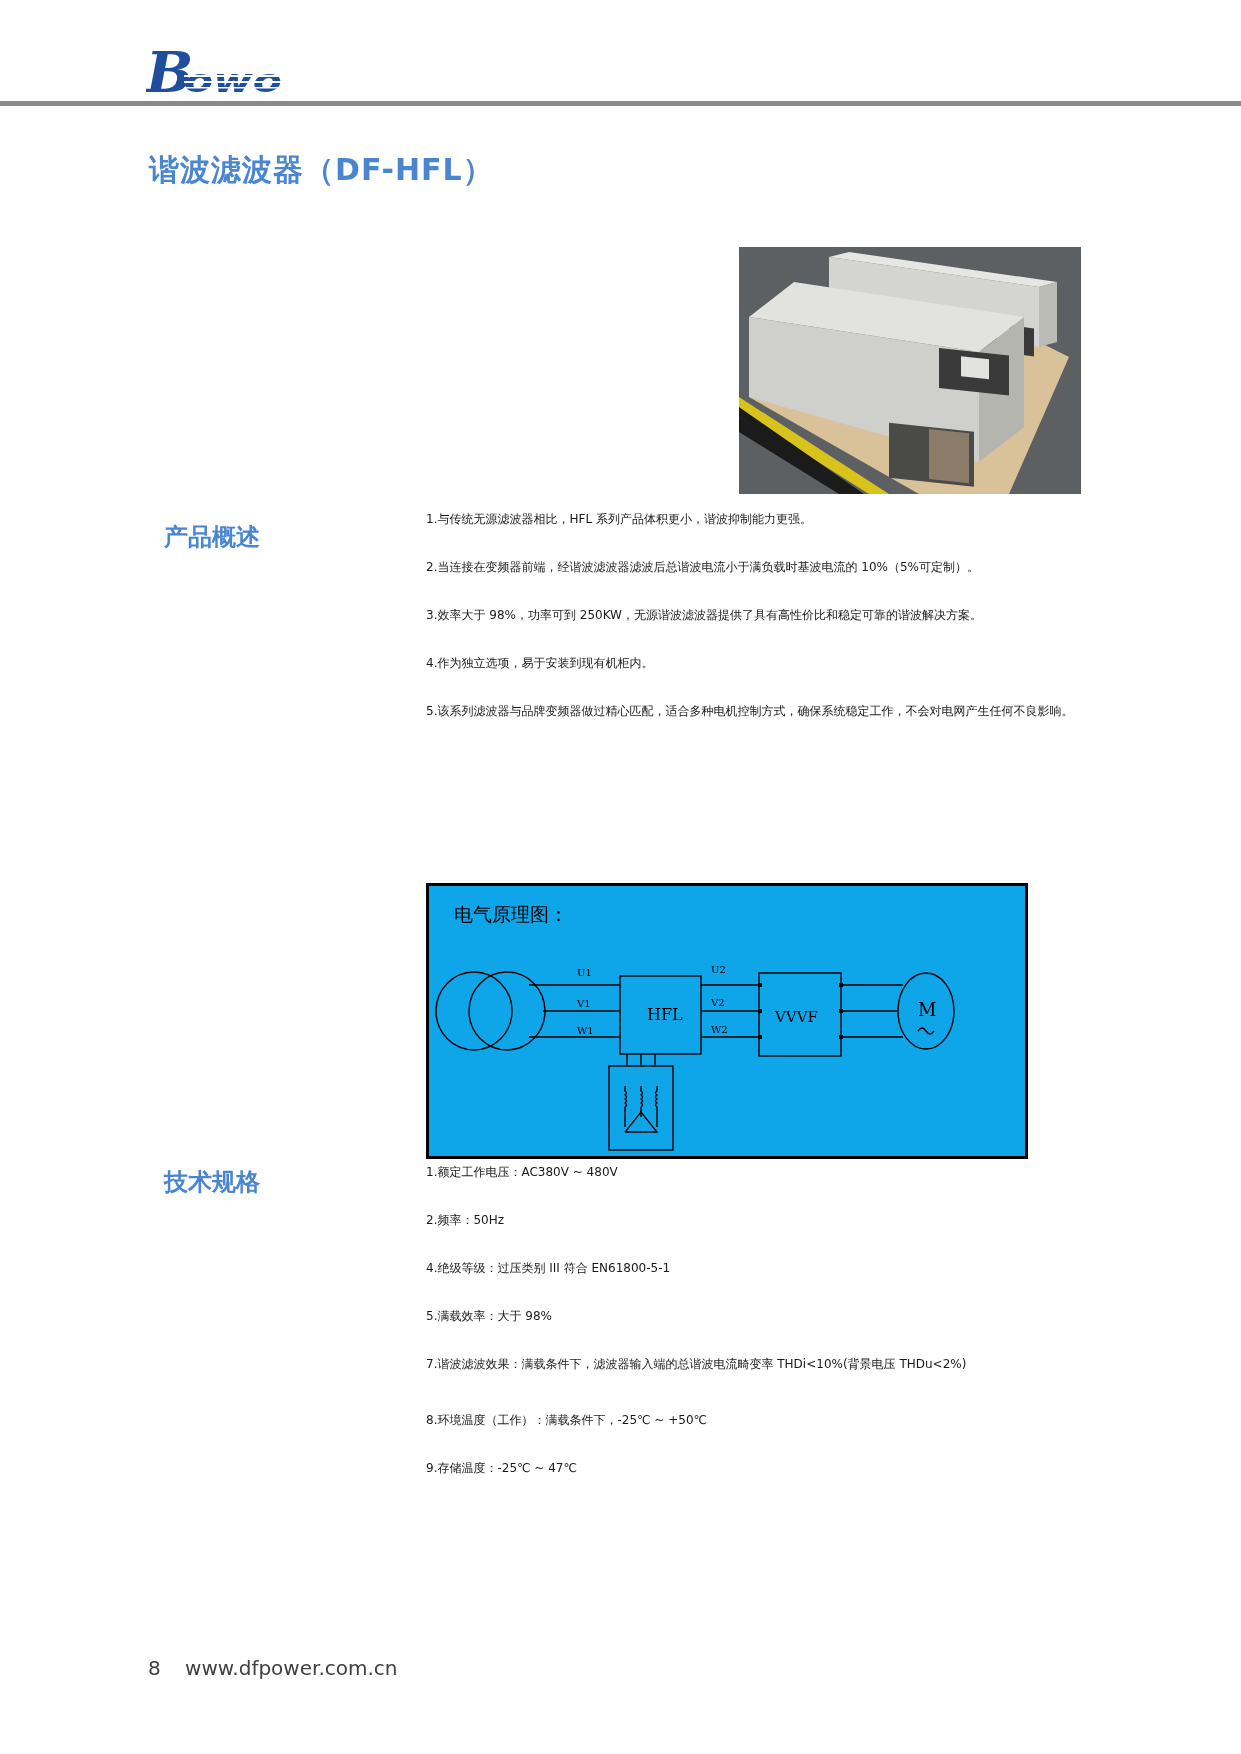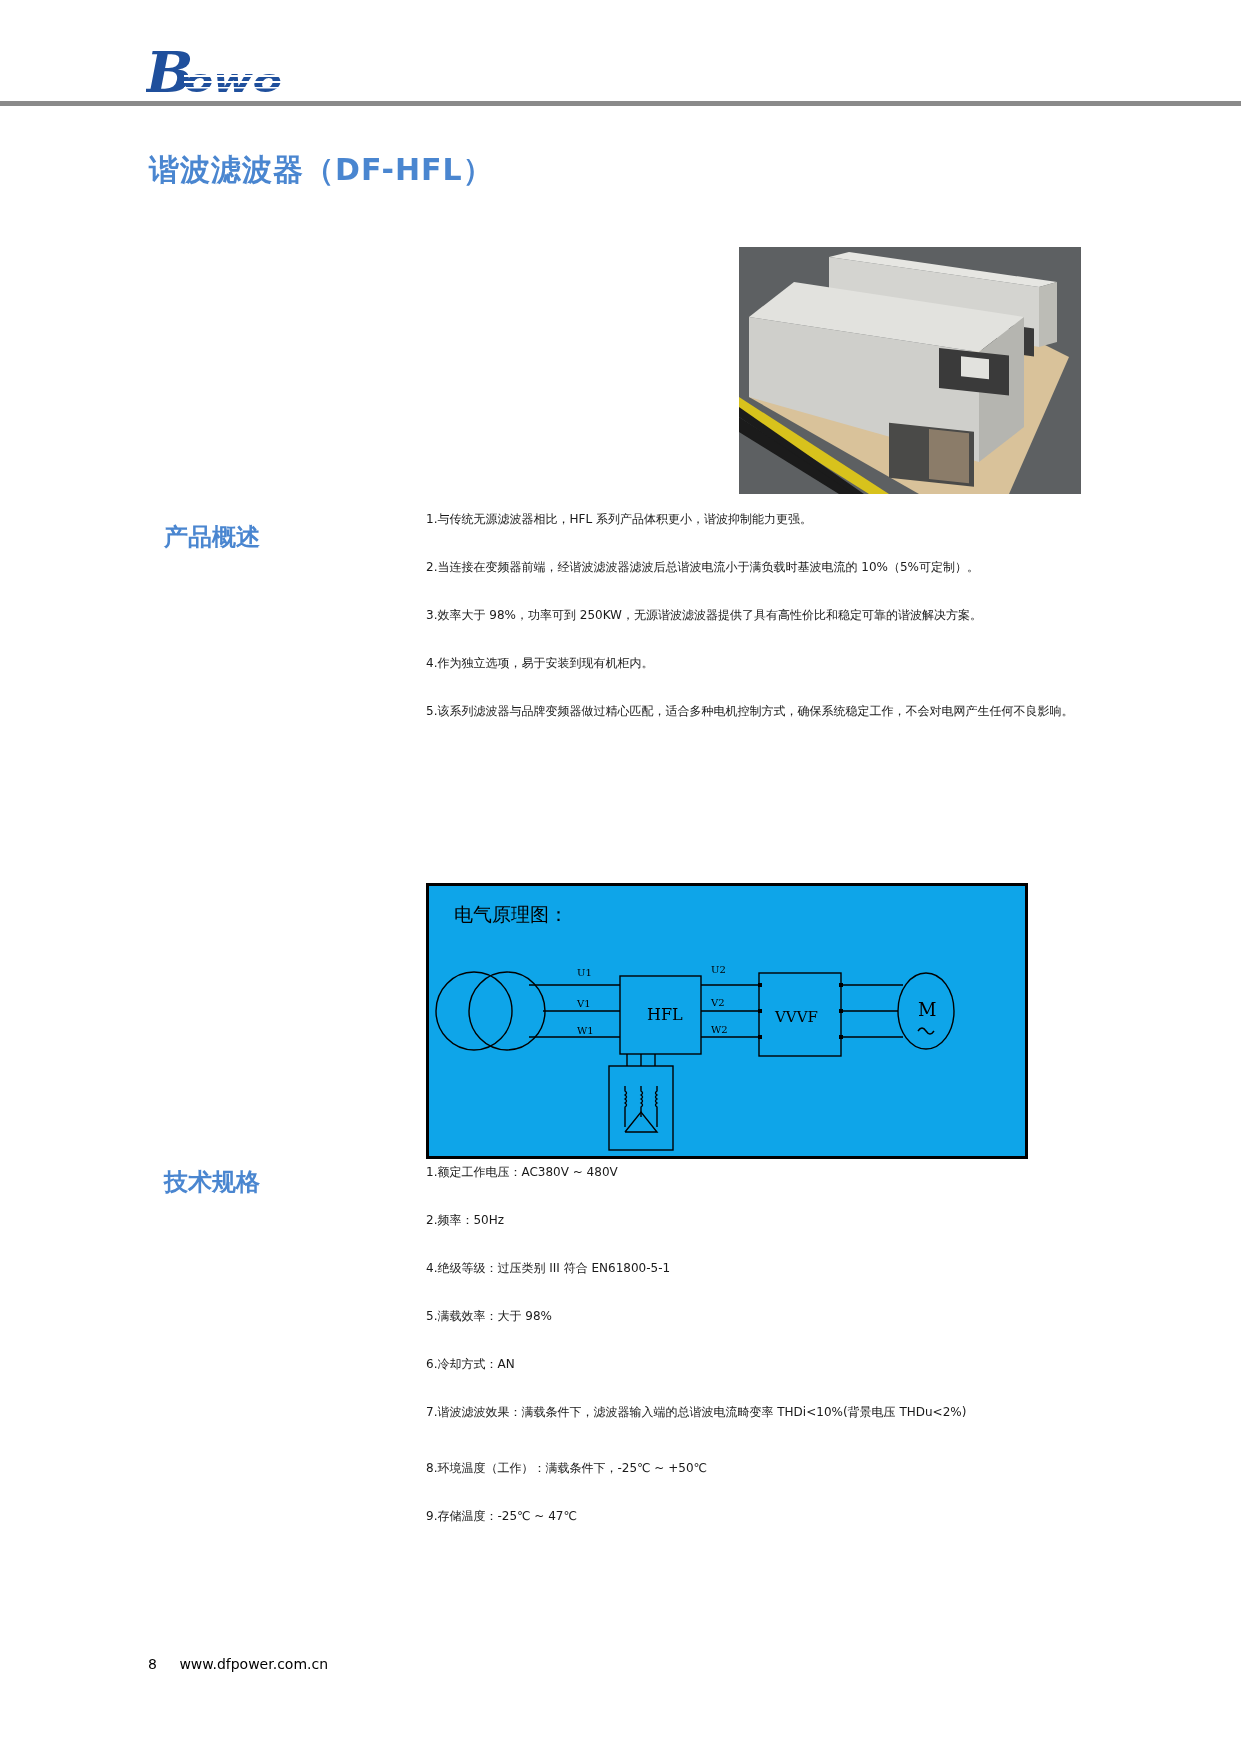--- a/index.html
+++ b/index.html
@@ -8,21 +8,21 @@
   .logo { position:absolute; left:146px; top:42px; width:140px; height:54px; }
   .header-rule { position:absolute; left:0; top:101px; width:1241px; height:5px; background:#8a8a8a; }
   .page-title { position:absolute; left:149px; top:150px; font-size:30px; font-weight:bold; color:#4a86d0; letter-spacing:1px; white-space:nowrap; }
   .photo { position:absolute; left:739px; top:247px; width:342px; height:247px; }
   .section-heading { position:absolute; left:164px; font-size:24px; font-weight:bold; color:#4a86d0; white-space:nowrap; }
   .para { position:absolute; left:426px; width:660px; font-size:12px; line-height:32px; color:#1a1a1a; }
   .para p { margin:0; }
   .diagram { position:absolute; left:426px; top:851px; width:602px; height:276px; border:3px solid #000; box-sizing:border-box; background:#0ea5e9;margin-top:32px; }
   .diagram-title { position:absolute; left:25px; top:16px; font-size:19px; color:#000; }
   .diagram svg { position:absolute; left:0; top:0; }
-  .footer { position:absolute; left:148px; top:1656px; font-size:14px; color:#000000; white-space:nowrap; }
+  .footer { position:absolute; left:148px; top:1656px; font-size:20px; color:#404040; white-space:nowrap; }
   .footer .pg { margin-right:18px; }
 </style>
 </head>
 <body>
 
 <div class="logo">
   <svg width="140" height="54" viewBox="0 0 140 54">
     <text x="0" y="50" font-family="DejaVu Serif, serif" font-style="italic" font-weight="bold" font-size="56" fill="#1f4f9c">B</text>
     <text x="38" y="50" font-family="DejaVu Sans, sans-serif" font-style="italic" font-weight="bold" font-size="32" fill="#1f4f9c" textLength="98" lengthAdjust="spacingAndGlyphs">owo</text>
     <rect x="38" y="33" width="100" height="2" fill="#ffffff"></rect>
@@ -127,21 +127,20 @@
     </g>
   </svg>
 </div>
 
 <div class="section-heading" style="top:1166px;">技术规格</div>
 <div class="para" style="top:1156px;">
   <p style="margin-bottom:16px;">1.额定工作电压：AC380V ~ 480V</p>
   <p style="margin-bottom:16px;">2.频率：50Hz</p>
   <p style="margin-bottom:16px;">4.绝级等级：过压类别 III 符合 EN61800-5-1</p>
   <p style="margin-bottom:16px;">5.满载效率：大于 98%</p>
-  <p style="margin-bottom:16px;">6.冷却方式：AN</p>
   <p style="margin-bottom:24px;">7.谐波滤波效果：满载条件下，滤波器输入端的总谐波电流畸变率 THDi&lt;10%(背景电压 THDu&lt;2%)</p>
   <p style="margin-bottom:16px;">8.环境温度（工作）：满载条件下，-25℃ ~ +50℃</p>
   <p>9.存储温度：-25℃ ~ 47℃</p>
 </div>
 
 <div class="footer">
   <span class="pg">8</span>
   <span>www.dfpower.com.cn</span>
 </div>
 

